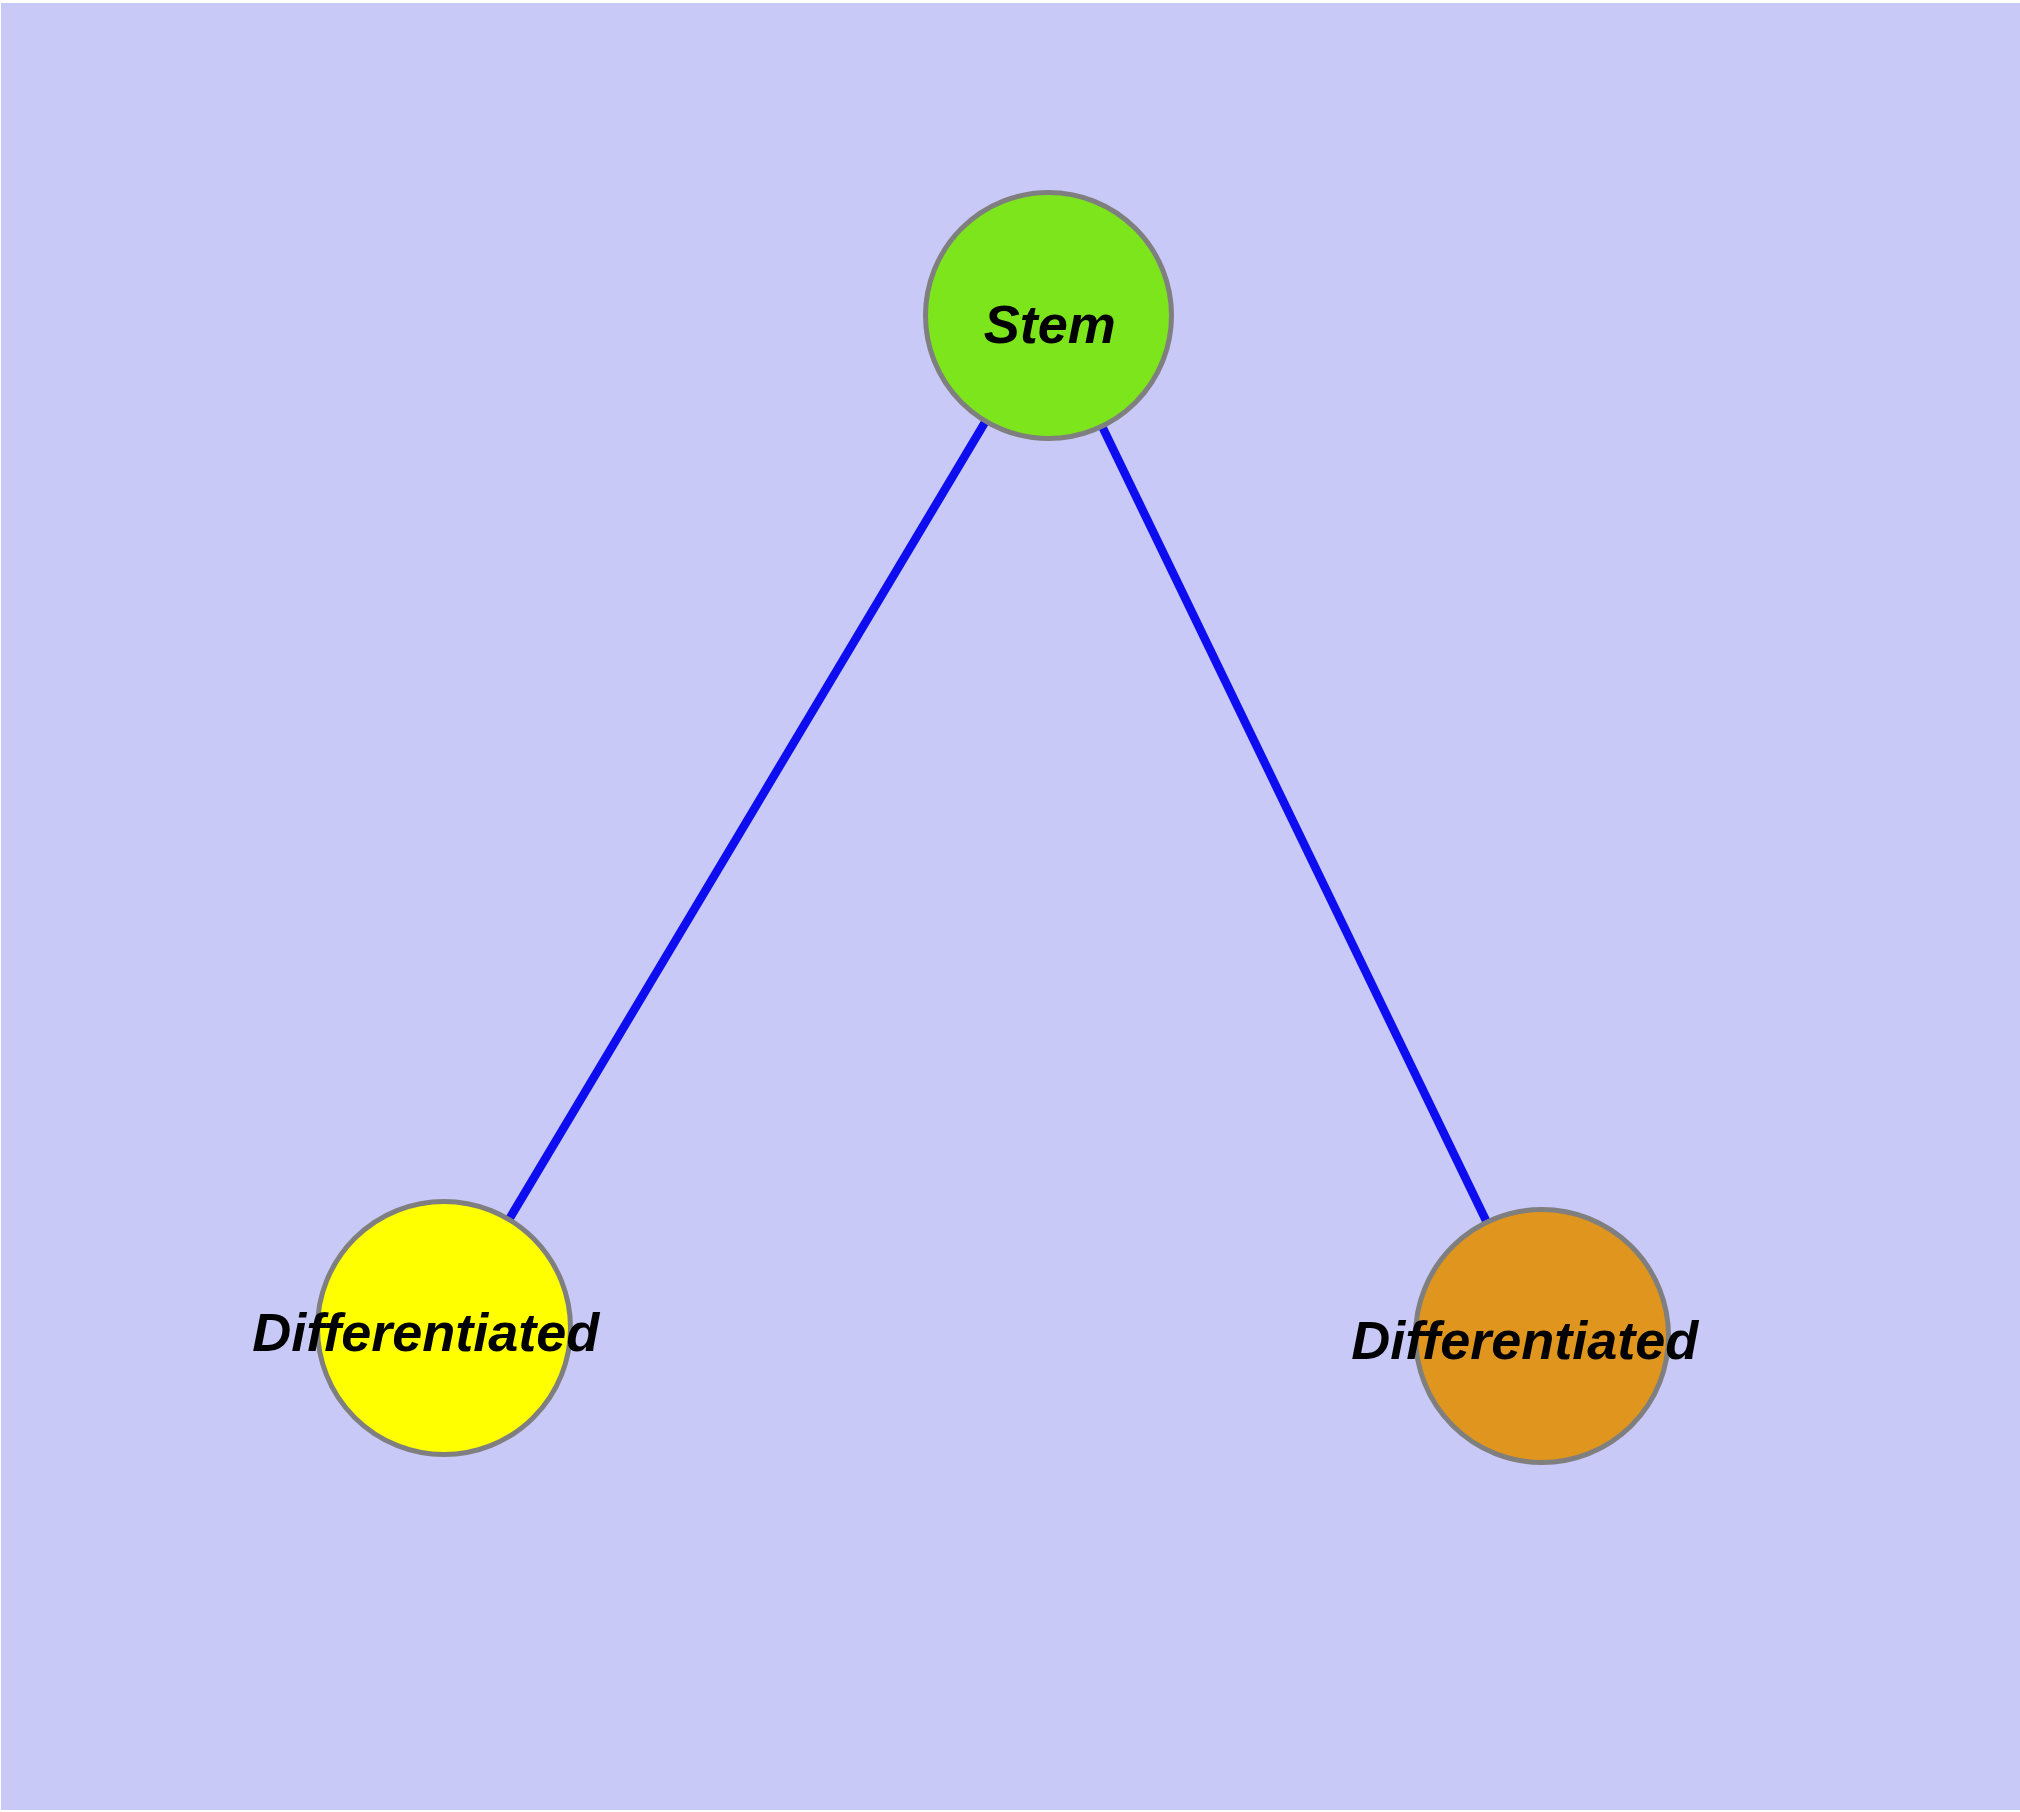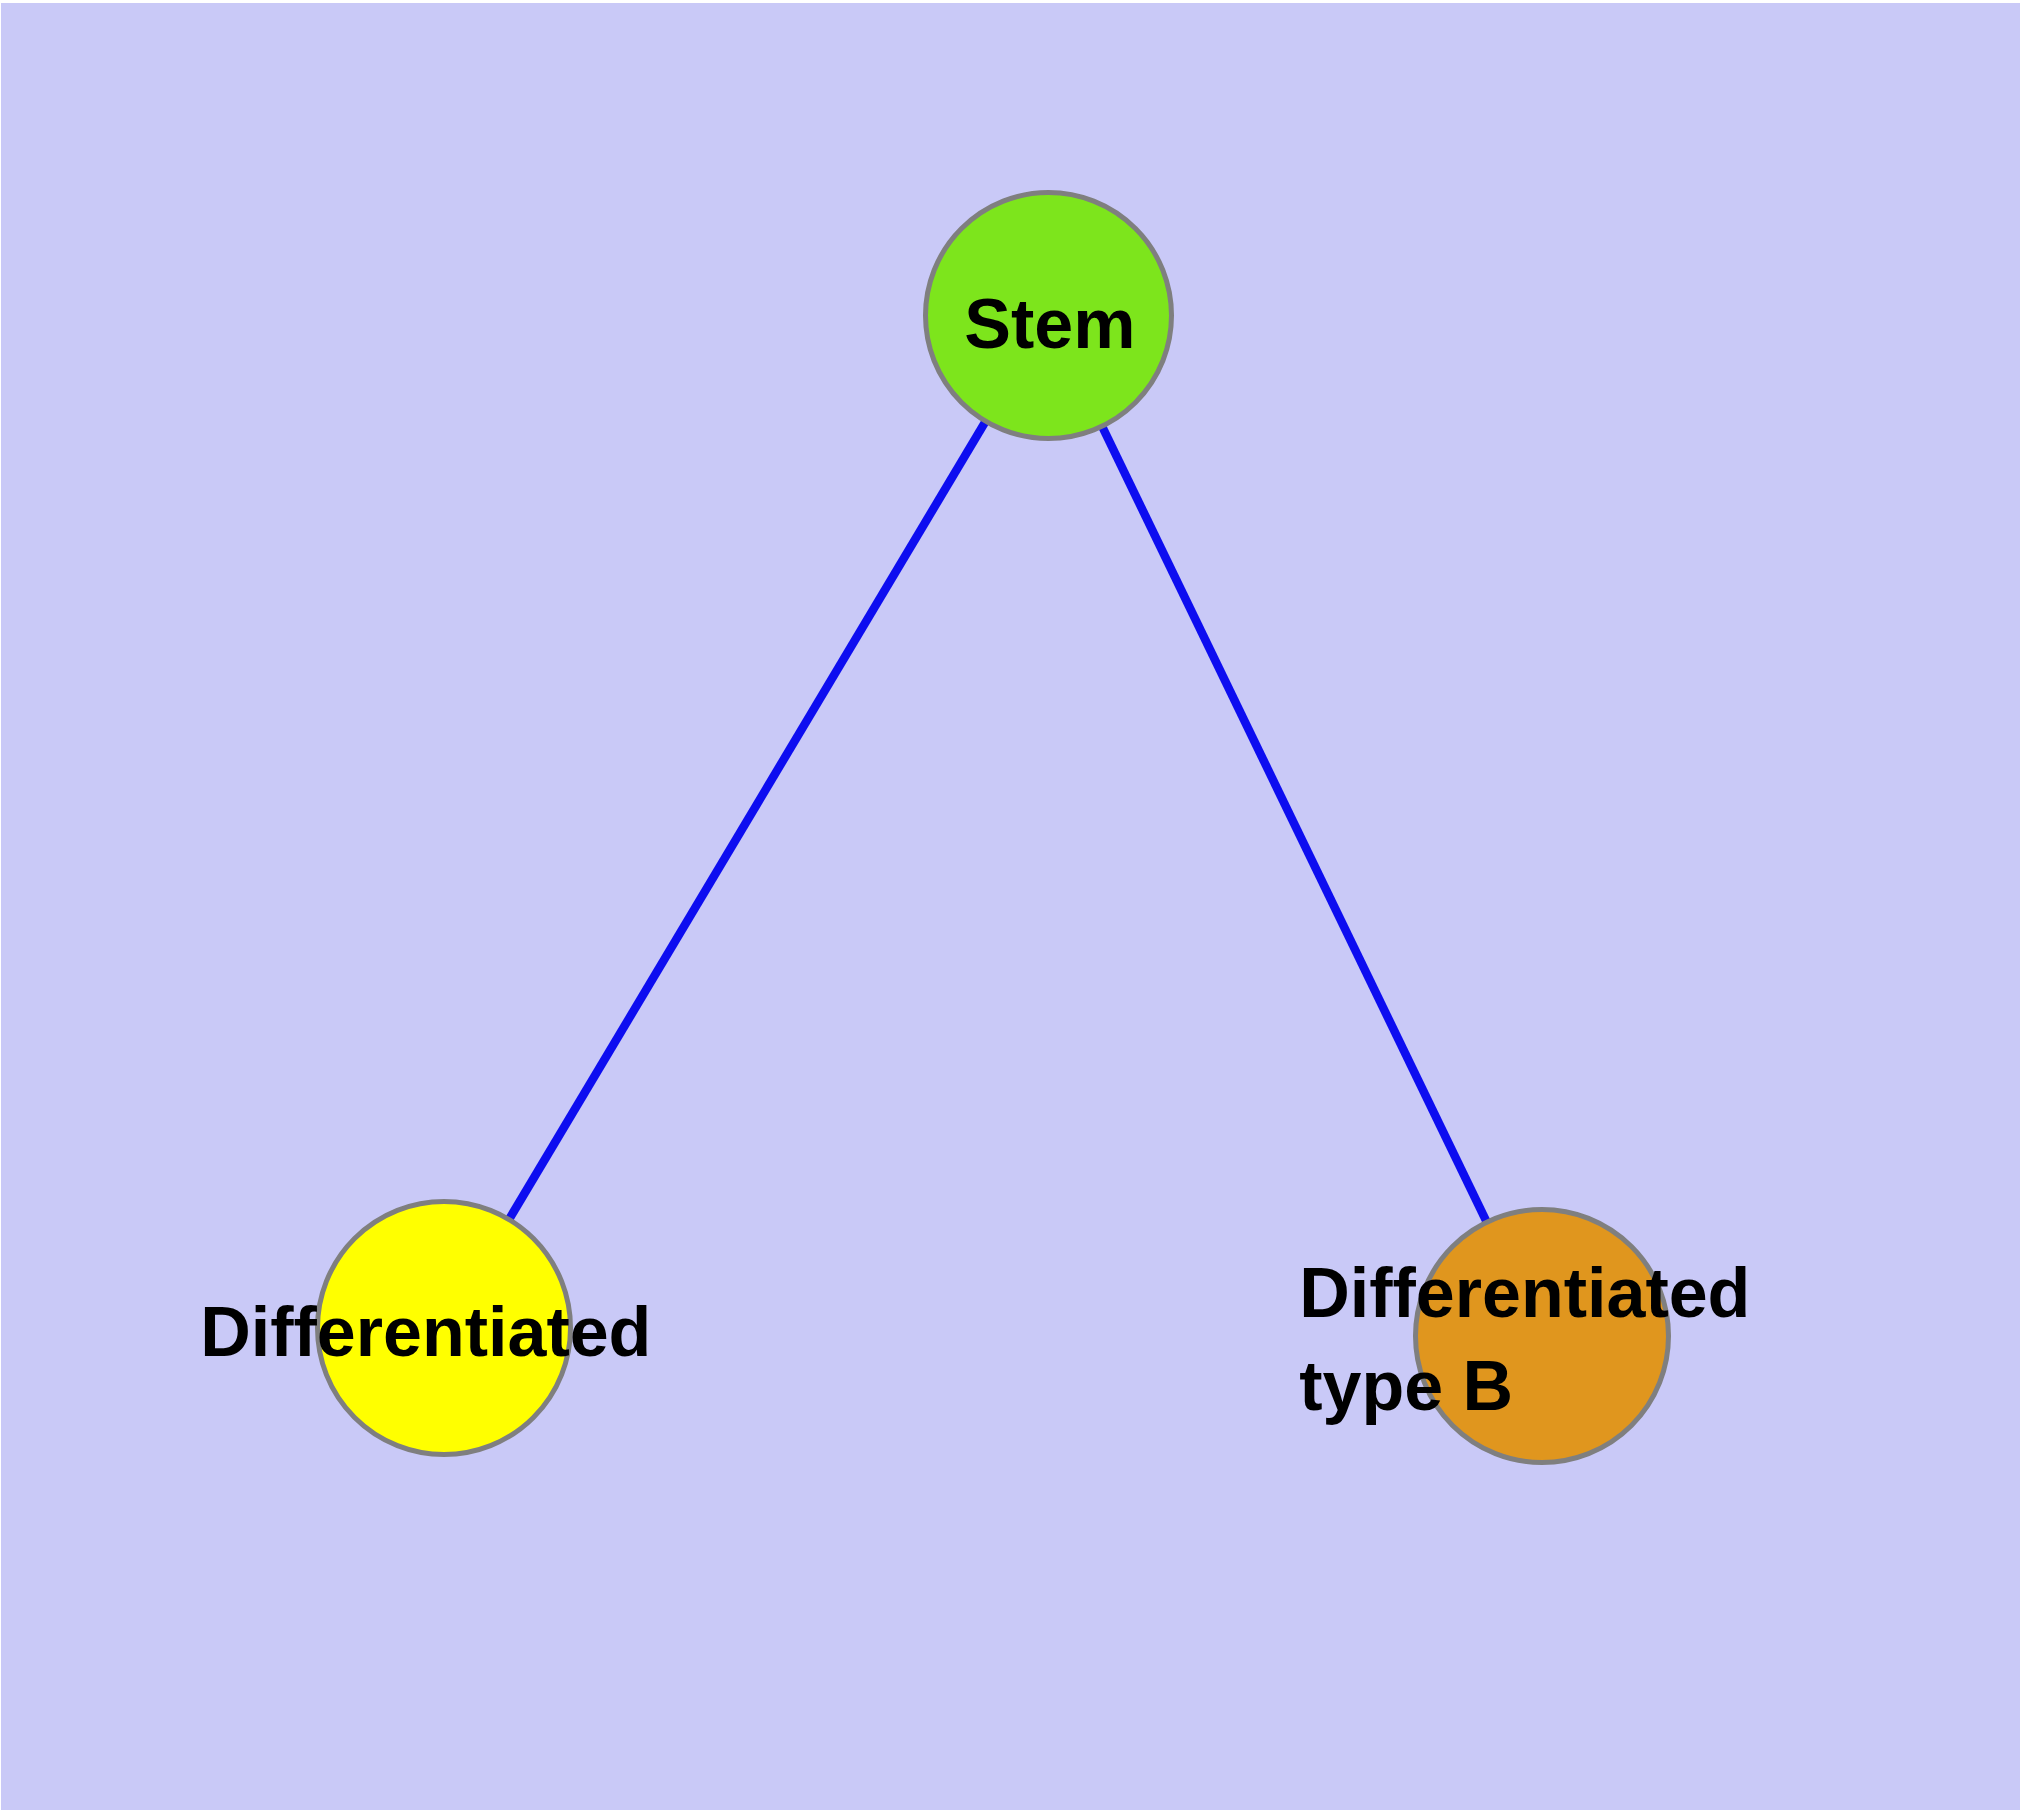--- a/index.html
+++ b/index.html
@@ -47,24 +47,25 @@
     left: 1412px;
     top: 1204px;
     width: 258px;
     height: 258px;
   }
   .node-label {
     position: absolute;
     transform: translate(-50%, -50%);
     color: #000000;
     font-weight: bold;
-    font-size: 70px;
+    font-size: 54px;
     line-height: 93px;
-    text-align: left;
+    text-align: right;
     white-space: nowrap;
+    font-style: italic;
   }
   .label-stem  { left: 1049px; top: 321px; }
   .label-typeA { left: 425px;  top: 1329px; }
   .label-typeB { left: 1524px; top: 1337px; }
 </style>
 </head>
 <body>
 
 <div class="canvas" style="background-color: rgb(201, 201, 247);">
 
@@ -80,17 +81,16 @@
   <div class="node node-typeB" style="background-color: rgb(224, 150, 30);"></div>
 
   <div class="node-label label-stem">Stem</div>
 
   <div class="node-label label-typeA">
     <div>Differentiated</div>
   </div>
 
   <div class="node-label label-typeB">
     <div>Differentiated</div>
-    <div>type B</div>
   </div>
 
 </div>
 
 
 </body></html>

